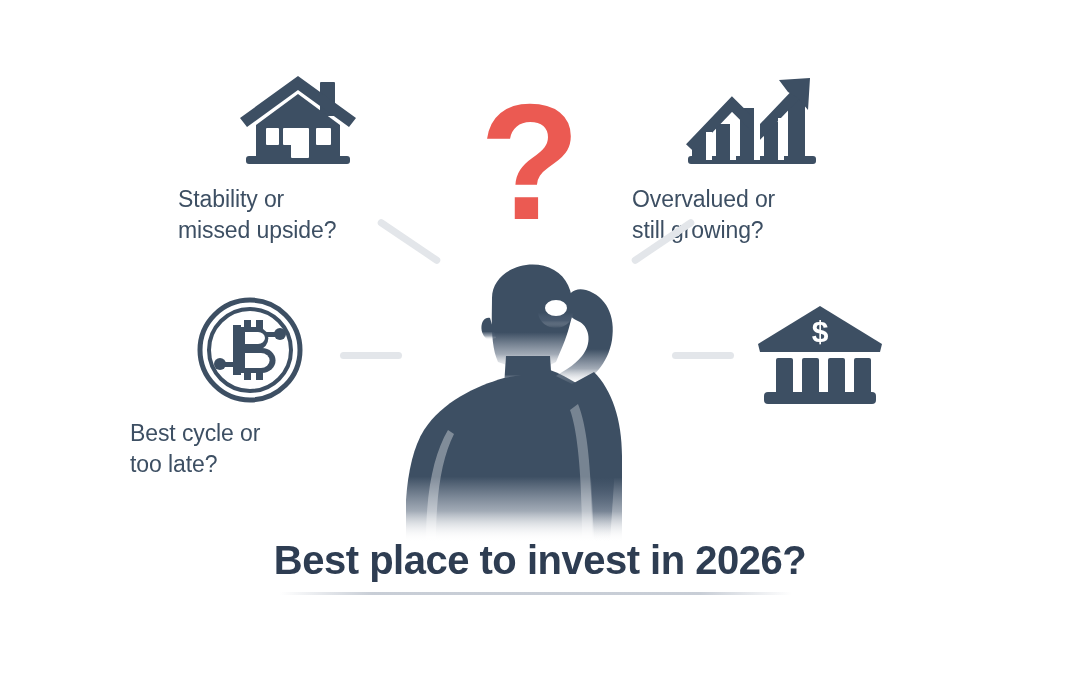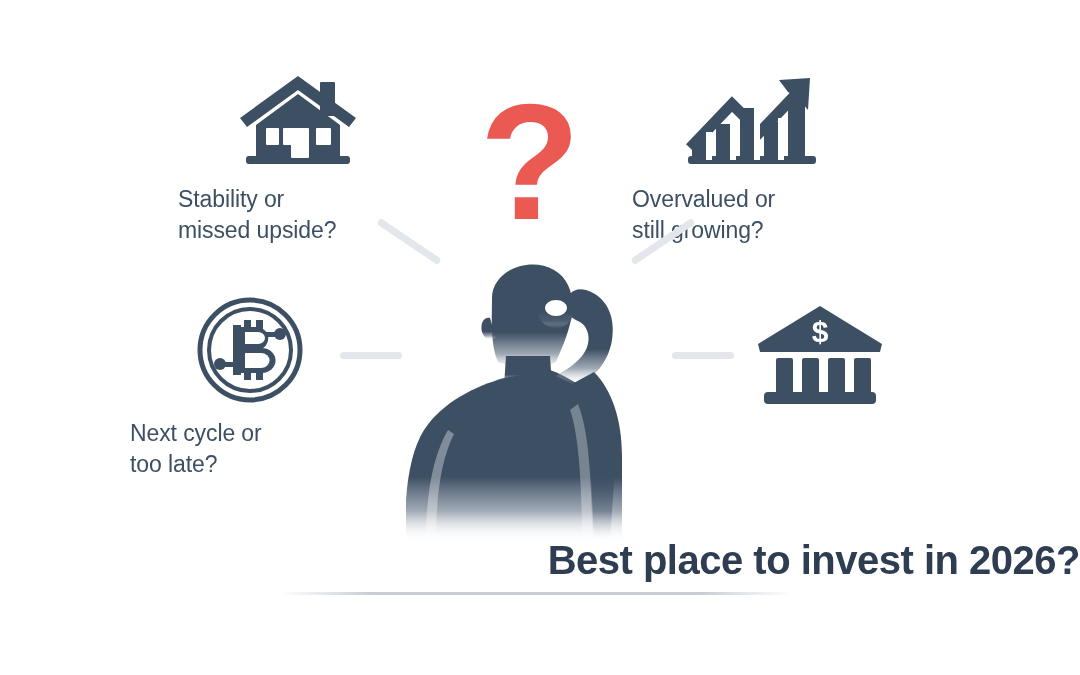--- a/index.html
+++ b/index.html
@@ -84,21 +84,21 @@
   #conn-tr { left: 626px; top: 238px; transform: rotate(-34deg); }
   #conn-bl { left: 340px; top: 352px; }
   #conn-br { left: 672px; top: 352px; }
 
   
   #headline {
     position: absolute;
     left: 0;
     top: 538px;
     width: 1080px;
-    text-align: right;
+    text-align: center;
     font-size: 40px;
     font-weight: bold;
     color: #2e3d52;
     font-family: "Liberation Sans", sans-serif;
     letter-spacing: -0.5px;
   }
   #headline-rule {
     position: absolute;
     left: 280px;
     top: 592px;
@@ -178,21 +178,21 @@
           <circle cx="84" cy="38" r="6"></circle>
           <rect x="26" y="66" width="14" height="5"></rect>
           <circle cx="24" cy="68" r="6"></circle>
         </g>
         <g fill="#ffffff">
           <path d="M49 36 L62 36 A7 6 0 0 1 62 48 L49 48 Z"></path>
           <path d="M49 57 L65 57 A8 7 0 0 1 65 72 L49 72 Z"></path>
         </g>
       </svg>
     </div>
-    <div class="quad-label">Next cycle or
+    <div class="quad-label">Best cycle or
 too late?</div>
   </div>
 
   <div class="quadrant" id="quad-bank">
     <div class="quad-icon">
       <svg width="132" height="104" viewBox="0 0 132 104" aria-hidden="true">
         <g fill="#3d4f63">
           <path d="M66 6 L128 44 L126 52 L6 52 L4 44 Z"></path>
           <rect x="22" y="58" width="17" height="44" rx="2"></rect>
           <rect x="48" y="58" width="17" height="44" rx="2"></rect>

